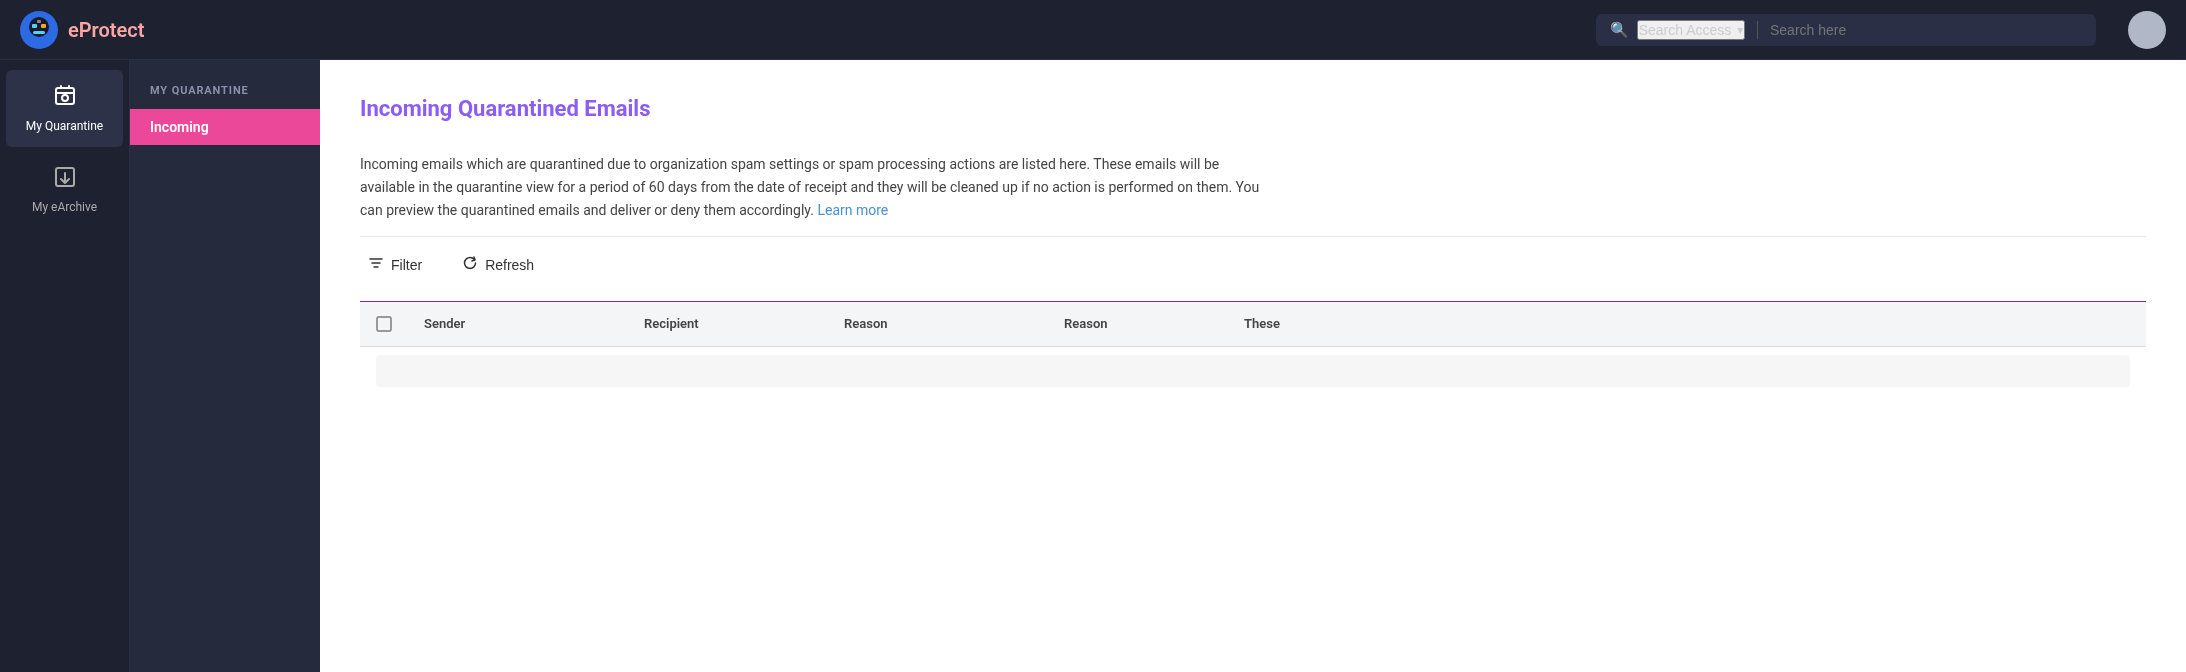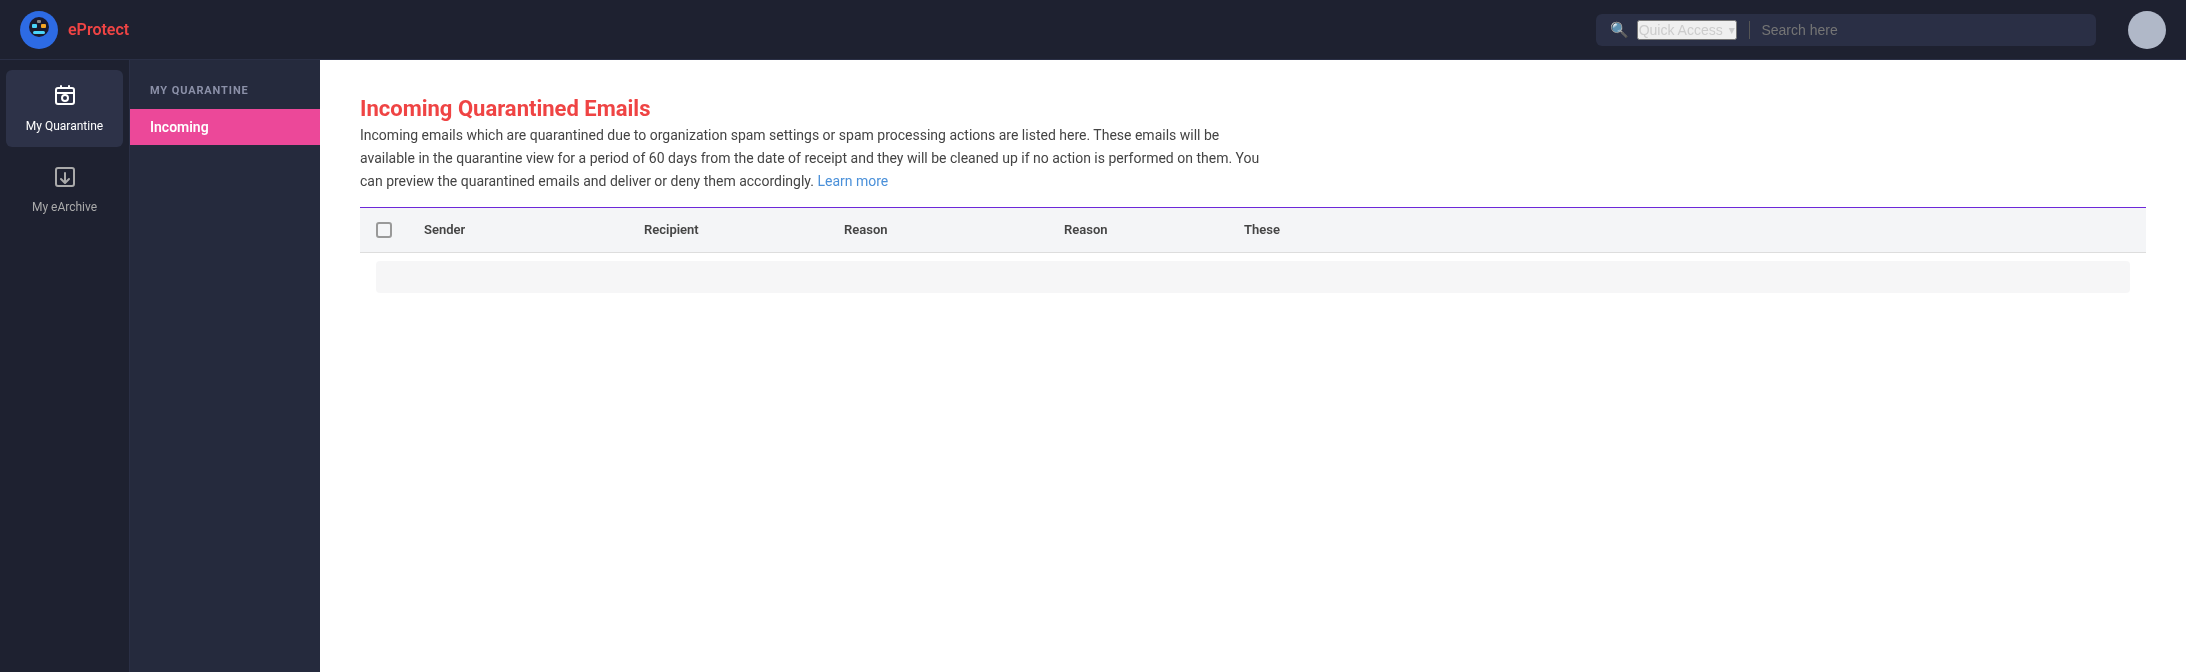--- a/index.html
+++ b/index.html
@@ -19,22 +19,22 @@
       display: flex;
       align-items: center;
       gap: 10px;
       margin-right: auto;
     }
     .logo-icon {
       width: 38px;
       height: 38px;
     }
     .logo-text {
-      color: #ef4444;
-      font-size: 16px;
+      color: #fca5a5;
+      font-size: 20px;
       font-weight: 600;
     }
     .search-bar {
       display: flex;
       align-items: center;
       background: #2a2f45;
       border-radius: 6px;
       padding: 6px 14px;
       gap: 8px;
       flex: 0 0 500px;
@@ -143,22 +143,22 @@
       overflow-y: auto;
       display: flex;
       flex-direction: column;
     }
     .content-inner {
       padding: 36px 40px 0;
     }
     .page-title {
       font-size: 22px;
       font-weight: 700;
-      color: #ef4444;
-      margin-bottom: 3px;
+      color: #8b5cf6;
+      margin-bottom: 32px;
     }
     .description {
       font-size: 14px;
       color: #444;
       line-height: 1.65;
       max-width: 900px;
       margin-bottom: 14px;
     }
     .description .learn-more {
       color: #4a90d9;
@@ -242,21 +242,21 @@
       <rect x="21" y="13" width="5" height="4" rx="1" fill="#f5a623"></rect>
       <rect x="13" y="20" width="12" height="3" rx="1.5" fill="#4ad4fa"></rect>
       <rect x="17" y="9" width="4" height="3" rx="1" fill="#888"></rect>
     </svg>
     <span class="logo-text">eProtect</span>
   </div>
 
   <div class="search-bar">
     <span style="color:#aaa;font-size:15px;">🔍</span>
     <button class="quick-access-btn">
-      <span>Quick Access</span>
+      <span>Search Access</span>
       <span style="font-size:12px;">▾</span>
     </button>
     <div class="search-divider"></div>
     <input class="search-input-field" type="text" placeholder="Search here" style="">
   </div>
 
   <div class="avatar"></div>
 </header>
 
 <div class="app-body">
@@ -290,20 +290,39 @@
   </div>
 
   <main class="main-content">
     <div class="content-inner">
       <h1 class="page-title">Incoming Quarantined Emails</h1>
       <p class="description">
         <span>Incoming emails which are quarantined due to organization spam settings or spam processing actions are listed here. These emails will be available in the quarantine view for a period of 60 days from the date of receipt and they will be cleaned up if no action is performed on them. You can preview the quarantined emails and deliver or deny them accordingly.</span>
         <a class="learn-more" href="#">Learn more</a>
       </p>
 
+      <div class="toolbar">
+        <button class="toolbar-btn">
+          <span class="toolbar-icon">
+            <svg width="16" height="16" viewBox="0 0 16 16" fill="none">
+              <path d="M2 4h12M4 8h8M6 12h4" stroke="#333" stroke-width="1.5" stroke-linecap="round"></path>
+            </svg>
+          </span>
+          <span>Filter</span>
+        </button>
+        <button class="toolbar-btn">
+          <span class="toolbar-icon">
+            <svg width="16" height="16" viewBox="0 0 16 16" fill="none">
+              <path d="M13.5 8A5.5 5.5 0 1 1 8 2.5c1.8 0 3.4.87 4.4 2.2" stroke="#333" stroke-width="1.5" stroke-linecap="round"></path>
+              <path d="M12 2l1 3-3 1" stroke="#333" stroke-width="1.5" stroke-linecap="round" stroke-linejoin="round"></path>
+            </svg>
+          </span>
+          <span>Refresh</span>
+        </button>
+      </div>
 
       <div class="table-area">
         <div class="table-header">
           <div class="table-header-cell">
             <span class="checkbox"></span>
           </div>
           <div class="table-header-cell">Sender</div>
           <div class="table-header-cell">Recipient</div>
           <div class="table-header-cell">Reason</div>
           <div class="table-header-cell">Reason</div>

